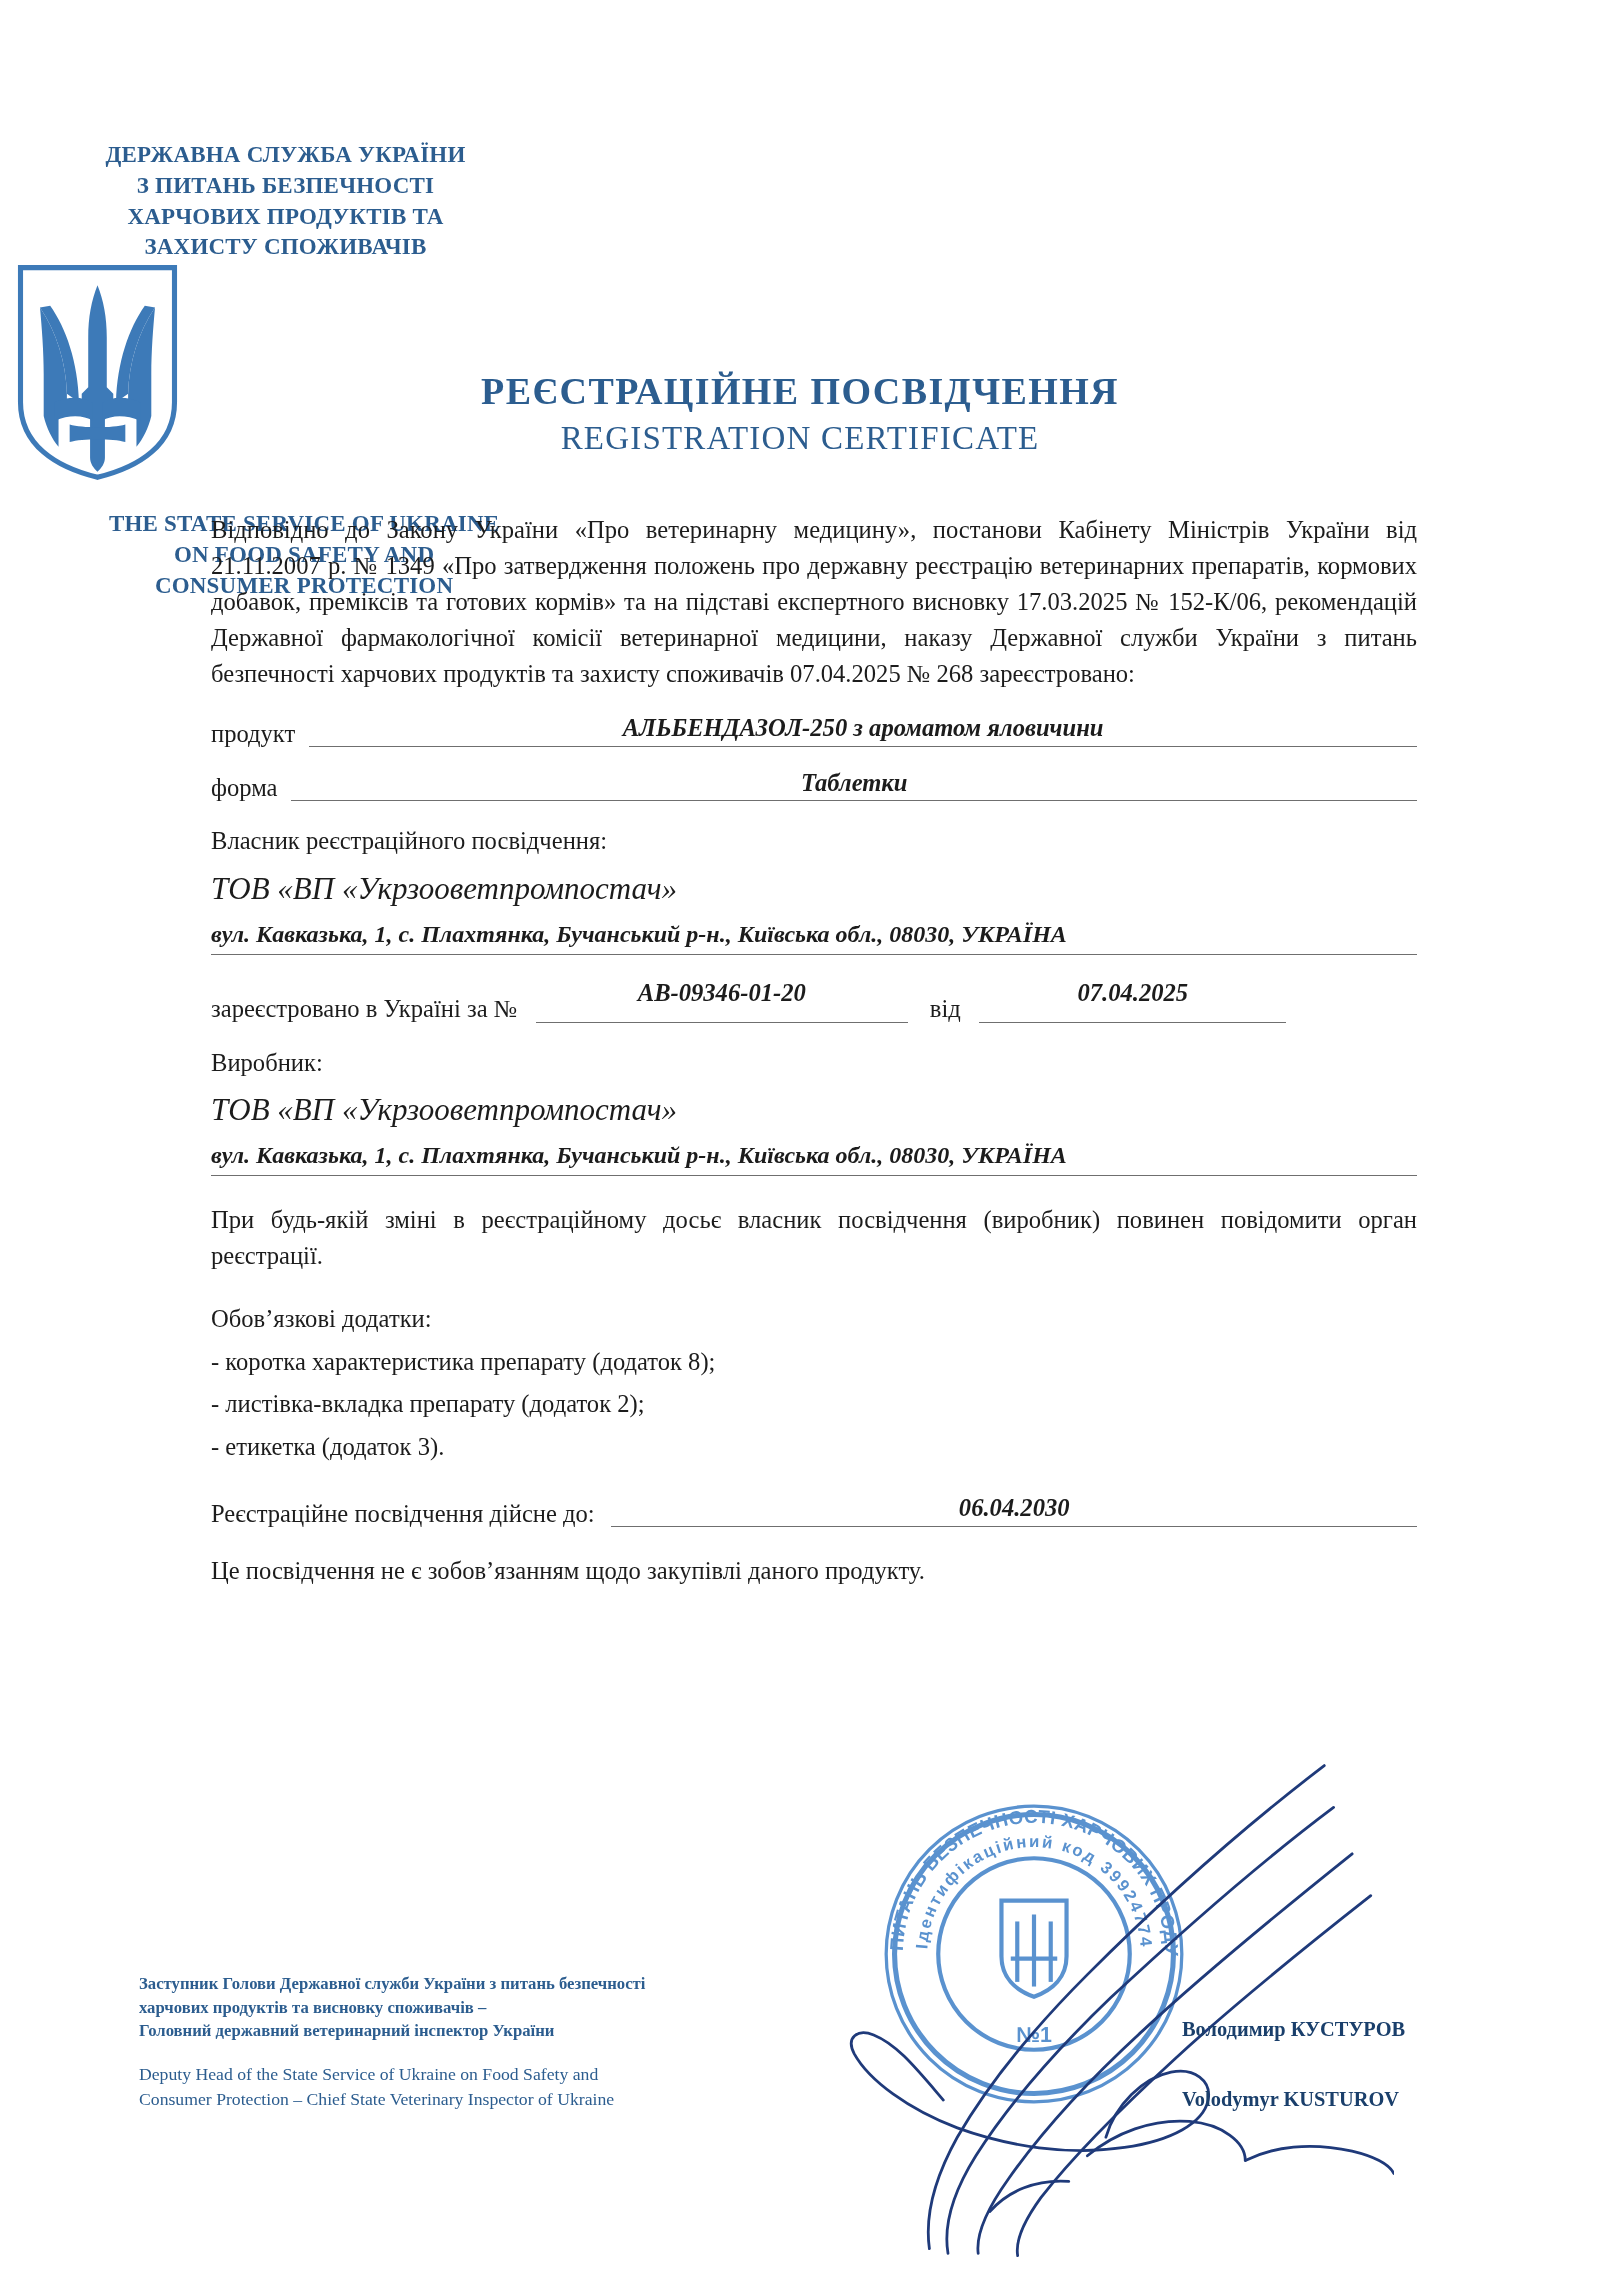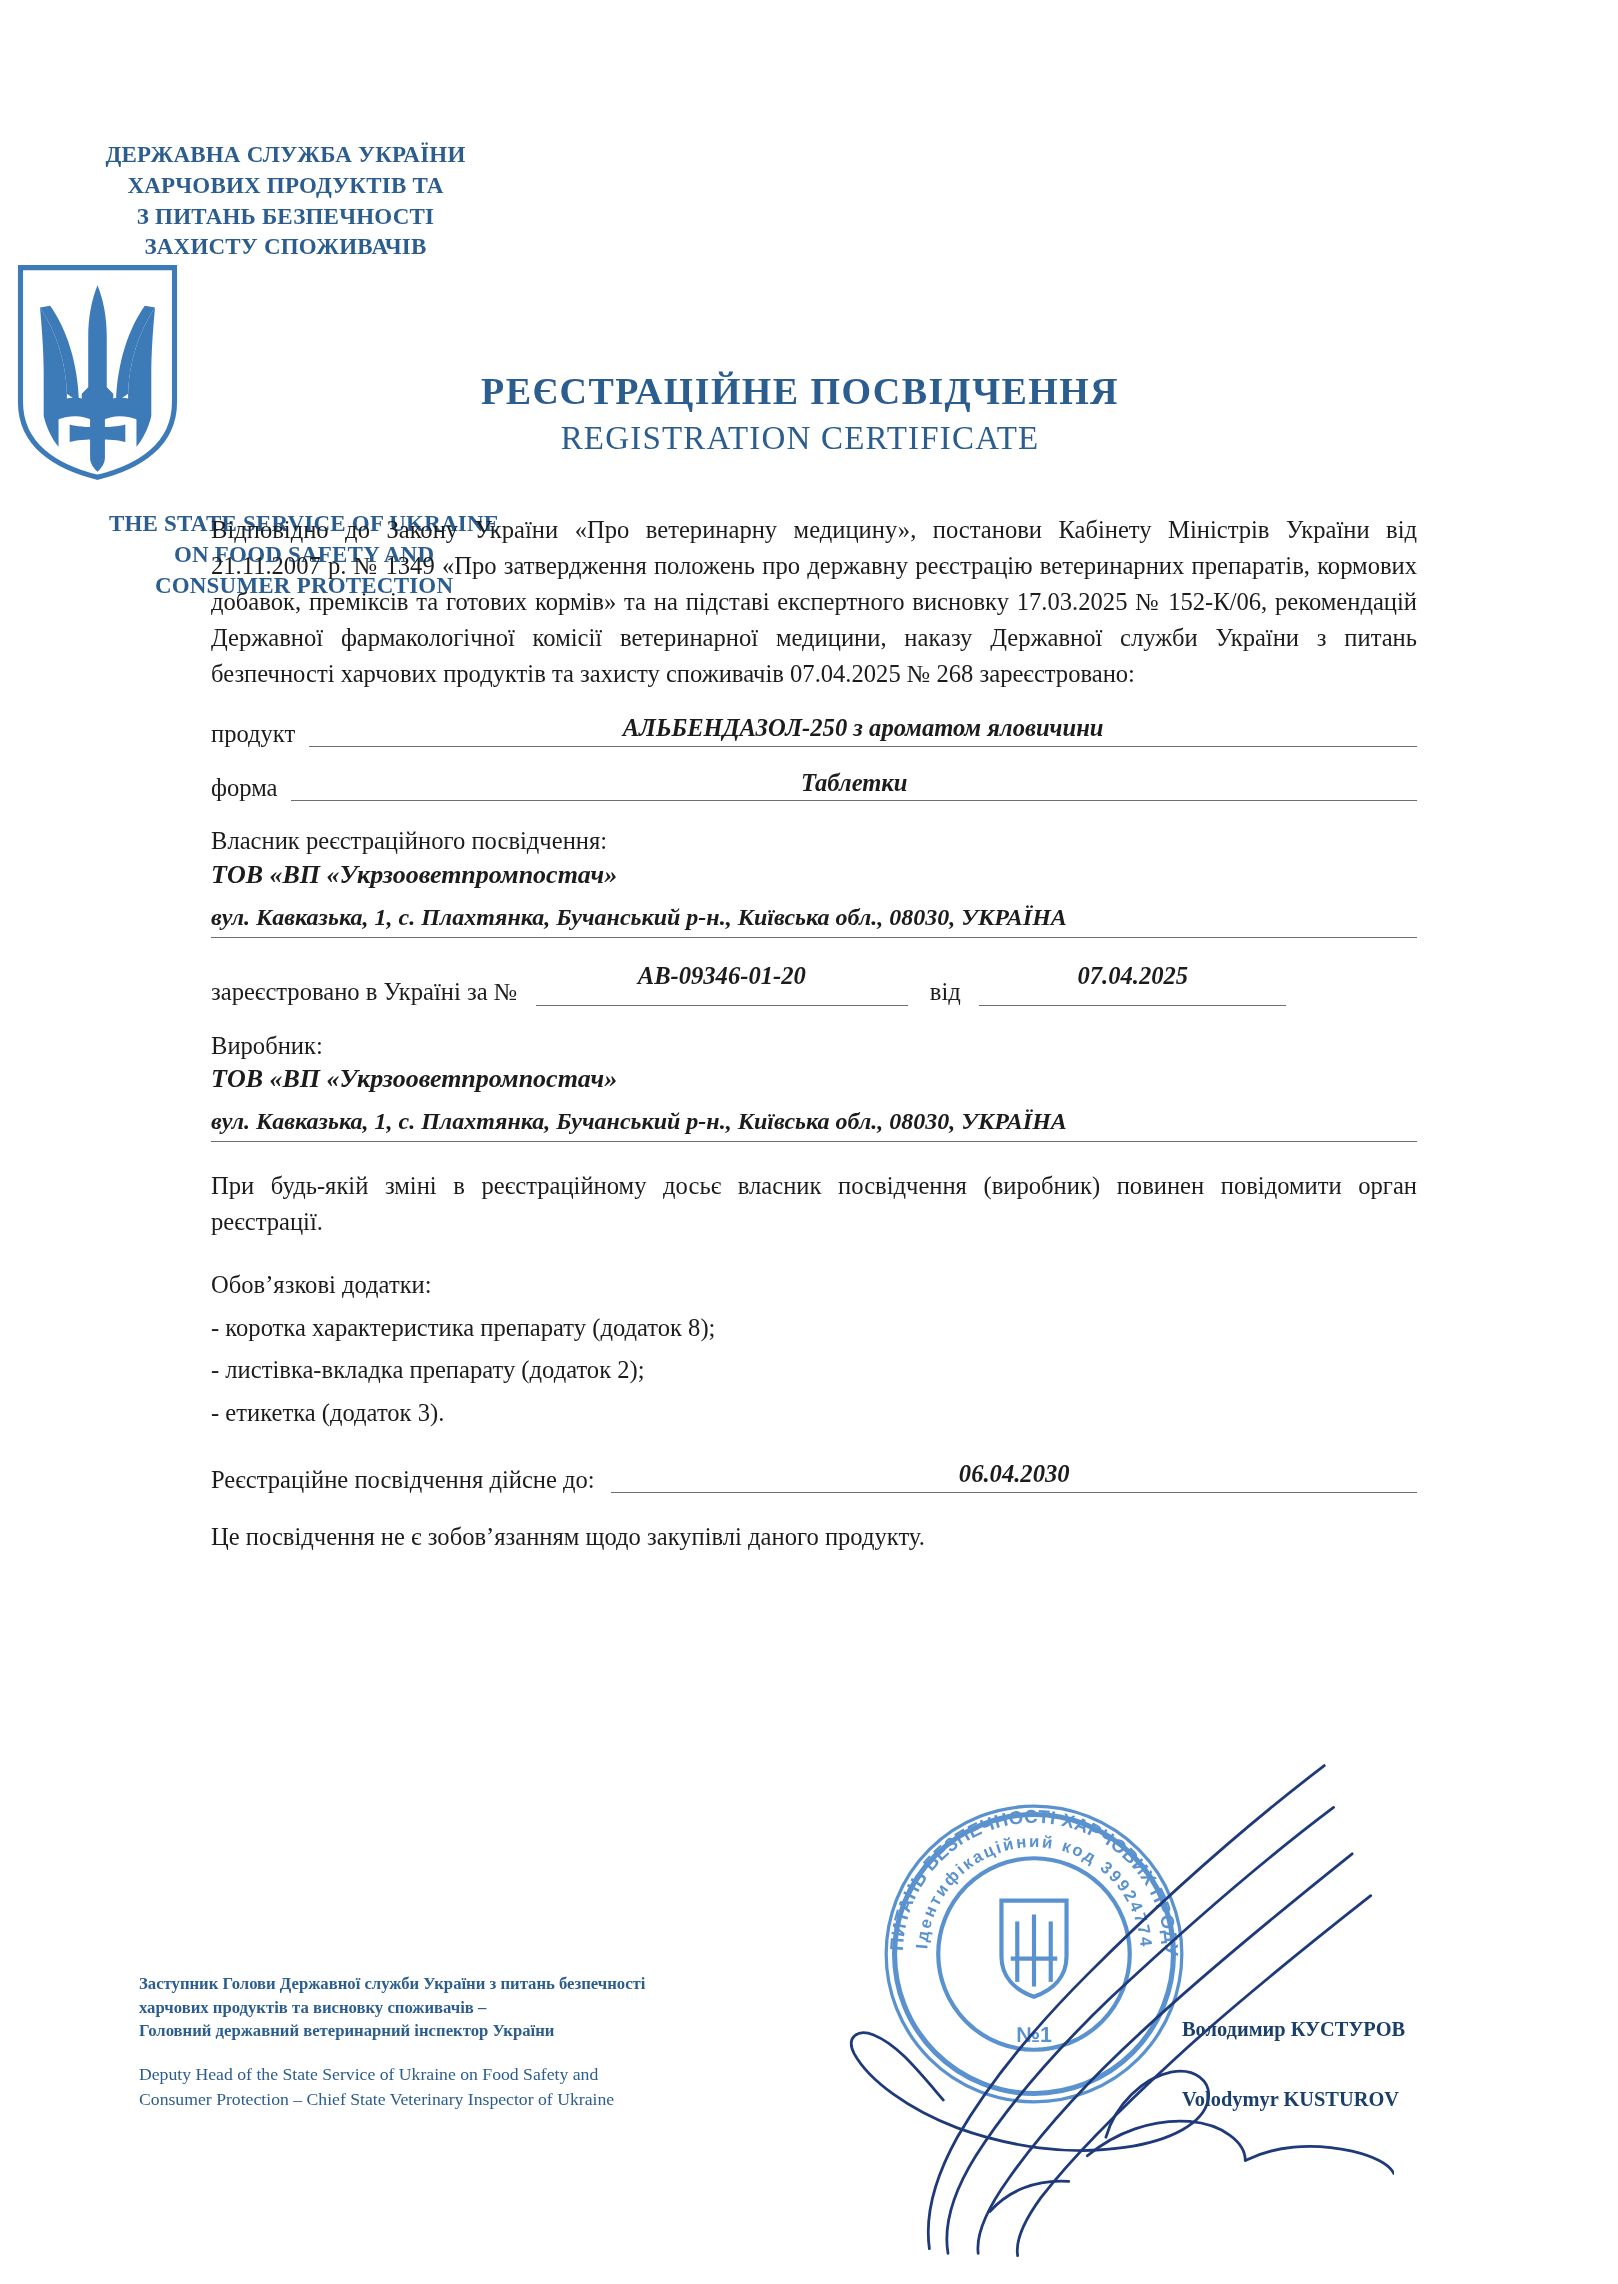--- a/index.html
+++ b/index.html
@@ -110,24 +110,24 @@
     padding-bottom: 4.6px;
   }
   .field-underline.tight { padding-bottom: 3.7px; }
 
   .block-label {
     font-size: 24.6px;
     line-height: 1.3;
     margin-top: 24px;
   }
   .party-name {
-    font-size: 26px;
-    font-weight: bold;
+    font-size: 31px;
+    font-weight: normal;
     font-style: italic;
-    margin-top: 2px;
+    margin-top: 13px;
     line-height: 1.2;
   }
   .party-address {
     font-size: 24px;
     font-weight: bold;
     font-style: italic;
     margin-top: 12px;
     padding-bottom: 5.6px;
     border-bottom: 1.9px solid #6f6f6f;
     line-height: 1.2;
@@ -249,22 +249,22 @@
     margin-top: 43px;
   }
 </style>
 </head>
 <body>
 
 <div class="header">
 
   <div class="header-col left">
     <div>ДЕРЖАВНА СЛУЖБА УКРАЇНИ</div>
+    <div>З ПИТАНЬ БЕЗПЕЧНОСТІ</div>
     <div>ХАРЧОВИХ ПРОДУКТІВ ТА</div>
-    <div>З ПИТАНЬ БЕЗПЕЧНОСТІ</div>
     <div>ЗАХИСТУ СПОЖИВАЧІВ</div>
   </div>
 
   <div class="emblem">
     <svg width="167" height="218" viewBox="0 0 360 470" aria-hidden="true">
 
       <path d="M14 10 H346 V300 C346 392 270 440 180 462 C90 440 14 392 14 300 Z" fill="#ffffff" stroke="#3d7ab8" stroke-width="11"></path>
       <g fill="#3d7ab8">
 
         <path d="M180 48

